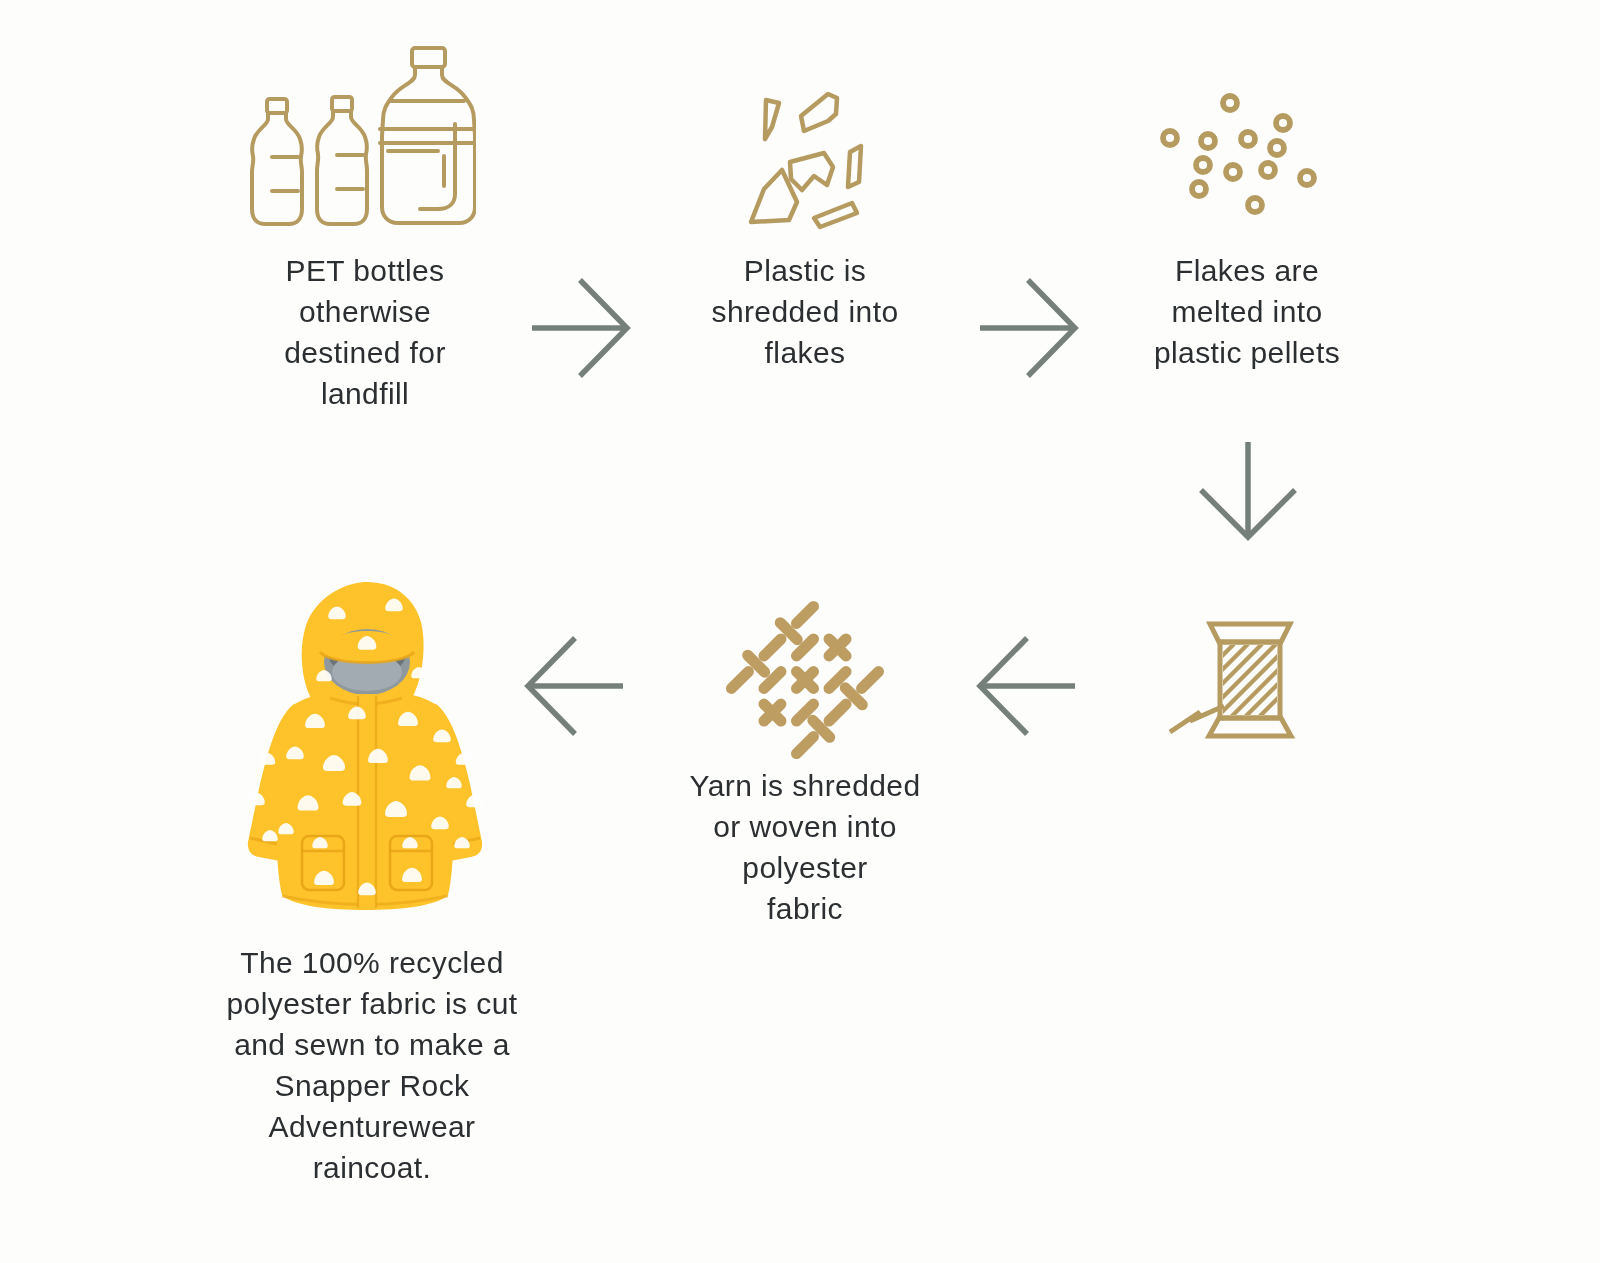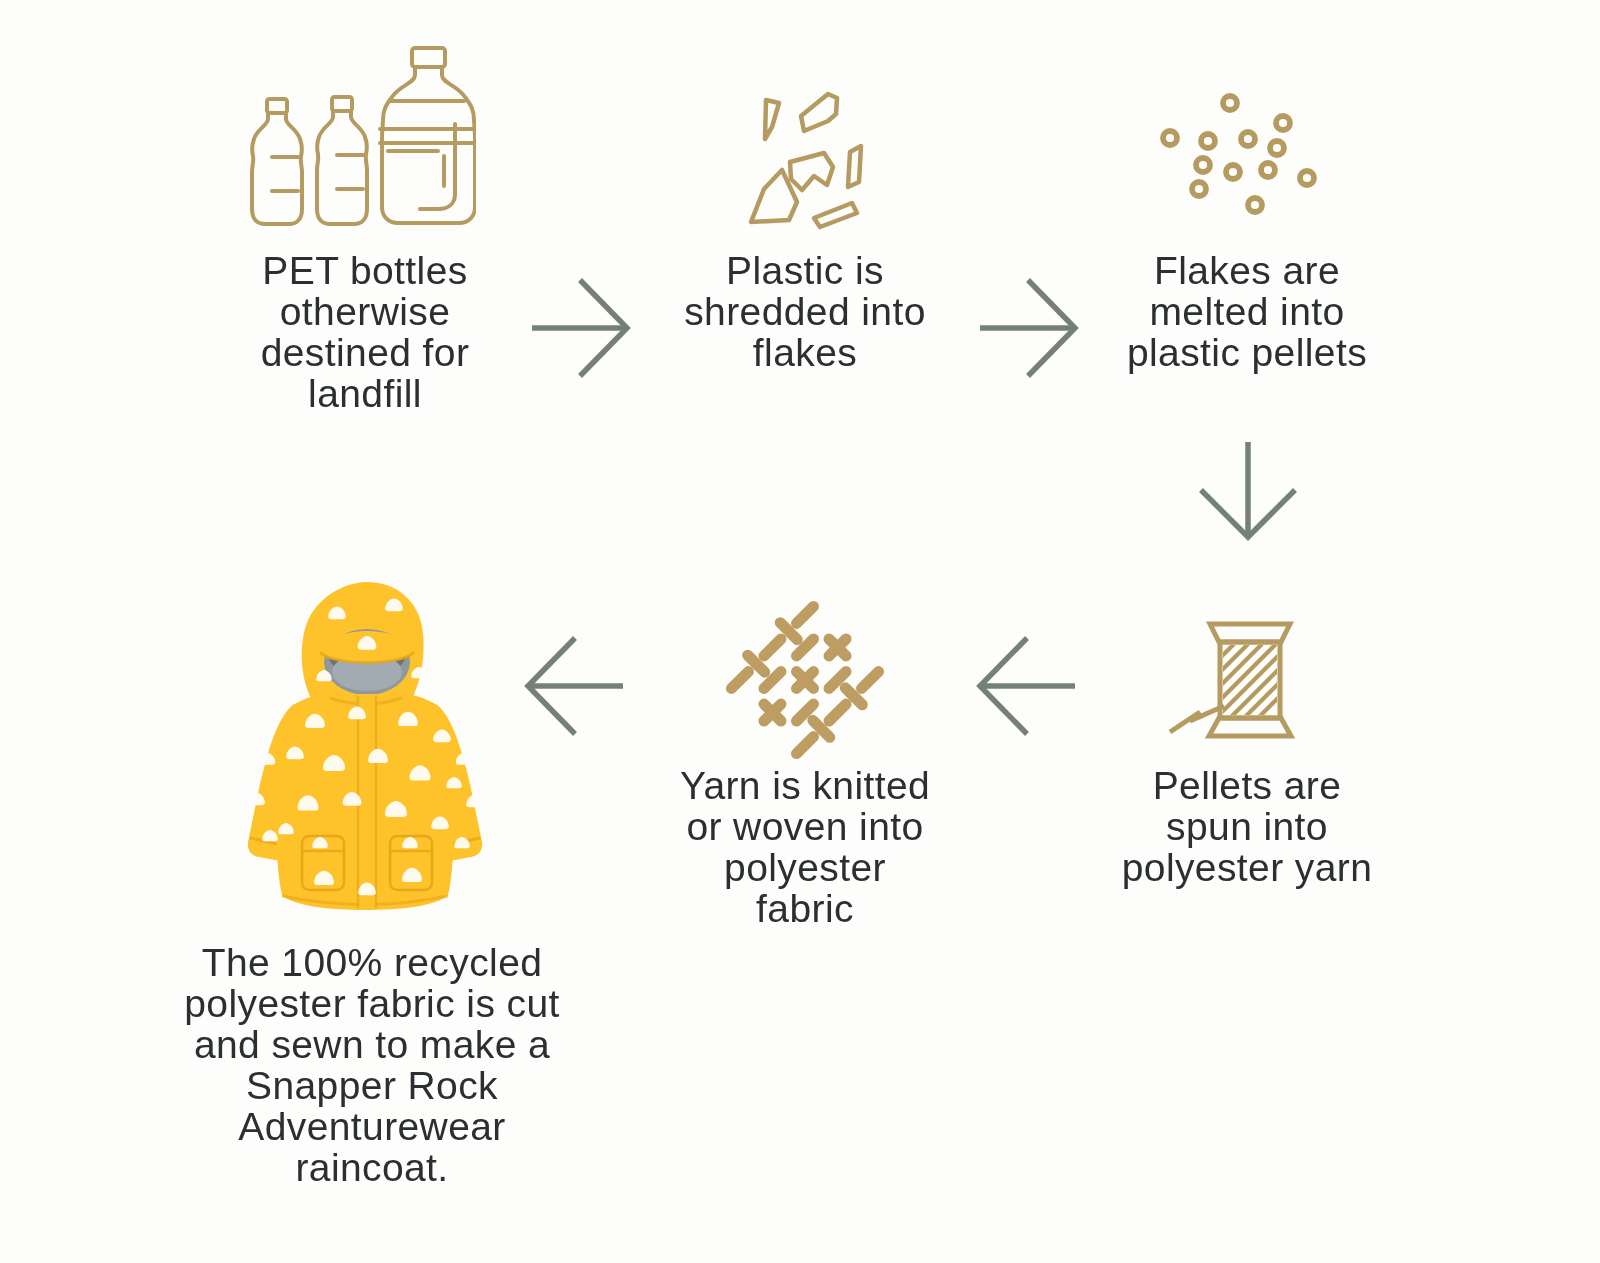--- a/index.html
+++ b/index.html
@@ -12,21 +12,21 @@
     width:1600px;
     height:1263px;
     background:#fdfdfc;
     overflow:hidden;
   }
   .abs{position:absolute;}
   .step-label{
     position:absolute;
     text-align:center;
     white-space:pre-line;
-    font-size:39px;
+    font-size:30px;
     line-height:41px;
     letter-spacing:0.4px;
     color:#2c2f31;
     font-family:"Liberation Sans", sans-serif;
   }
   svg{display:block;}
   .gold-stroke{stroke:#b59b60;fill:none;}
   .arrow{stroke:#75807b;fill:none;stroke-width:5.5;}
 </style>
 </head>
@@ -236,25 +236,22 @@
 landfill</div>
 
   <div class="step-label" style="left:1067px;top:250px;width:360px;">Flakes are
 melted into
 plastic pellets</div>
 
   <div class="step-label" style="left:645px;top:250px;width:320px;">Plastic is
 shredded into
 flakes</div>
 
-  <div class="step-label" style="left:1067px;top:765px;width:360px;">Pellets are
-spun into
-polyester yarn</div>
-
-  <div class="step-label" style="left:645px;top:765px;width:320px;">Yarn is knitted
+
+  <div class="step-label" style="left:645px;top:765px;width:320px;">Yarn is shredded
 or woven into
 polyester
 fabric</div>
 
   <div class="step-label" style="left:162px;top:942px;width:420px;">The 100% recycled
 polyester fabric is cut
 and sewn to make a
 Snapper Rock
 Adventurewear
 raincoat.</div>

